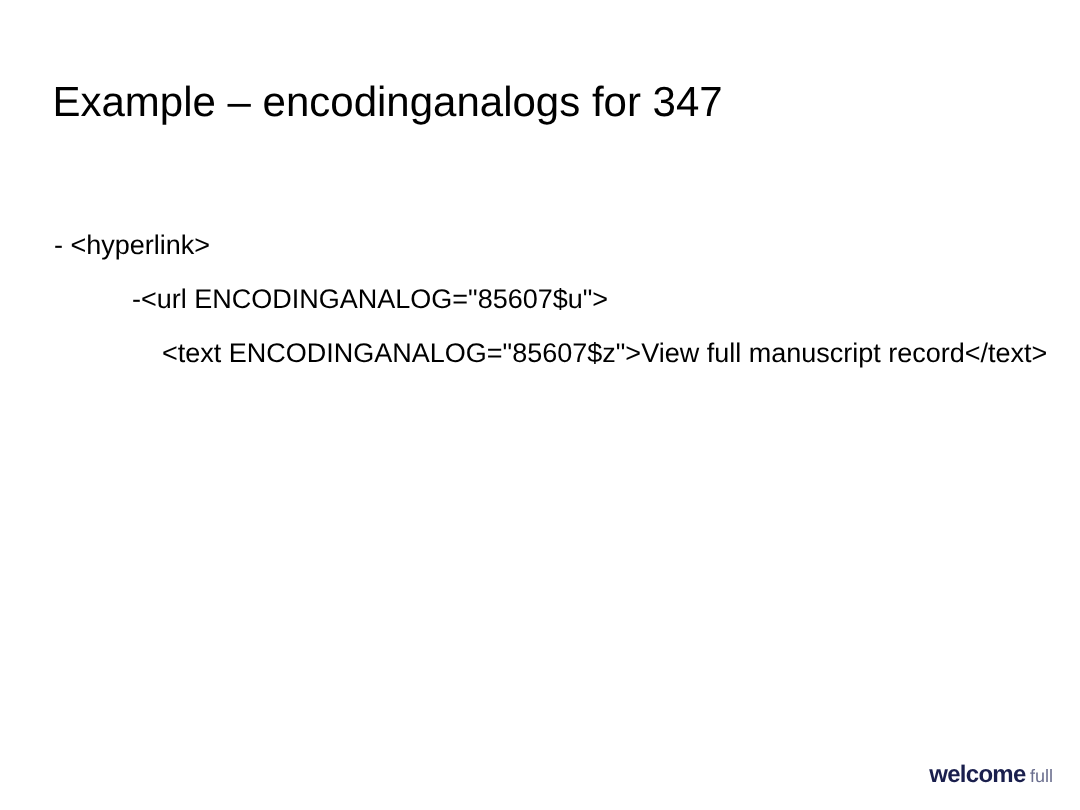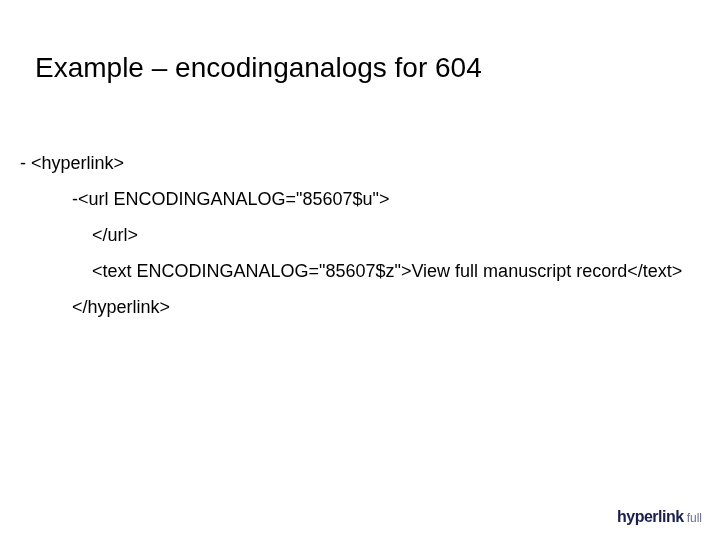--- a/index.html
+++ b/index.html
@@ -1,39 +1,37 @@
 <!DOCTYPE html>
 <html><head>
 <meta charset="utf-8">
 <style>
   * { margin: 0; padding: 0; box-sizing: border-box; }
   html, body { width: 720px; height: 540px; background: #fff; font-family: Arial, Helvetica, sans-serif; color: #000; overflow: hidden; }
   .slide { position: relative; width: 720px; height: 540px; }
   .title { position: absolute; top: 52px; left: 35px; font-size: 28px; font-weight: 400; letter-spacing: 0px; }
-  .body { position: absolute; top: 150px; left: 20px; right: 0; font-size: 18px; line-height: 1.55; }
+  .body { position: absolute; top: 150px; left: 36px; right: 0; font-size: 18px; line-height: 1.55; }
   .l0 { padding-left: 0px; }
   .l1 { padding-left: 52px; }
   .l2 { padding-left: 92px; }
   .l1b { padding-left: 72px; }
   .row { white-space: nowrap; margin-bottom: 8px; }
   .logo { position: absolute; right: 18px; bottom: 14px; display: flex; align-items: baseline; gap: 2px; }
   .logo-main { font-size: 16px; font-weight: 700; color: #1a1f4d; letter-spacing: -0.5px; }
   .logo-sub { font-size: 12px; font-weight: 400; color: #6a6e8e; margin-left: 1px; }
 </style>
 </head>
 <body>
 
 <div class="slide">
-  <div class="title">Example – encodinganalogs for 604</div>
+  <div class="title">Example – encodinganalogs for 347</div>
 
   <div class="body">
     <div class="row l0">- &lt;hyperlink&gt;</div>
     <div class="row l1">-&lt;url ENCODINGANALOG="85607$u"&gt;</div>
-    <div class="row l1b">&lt;/url&gt;</div>
     <div class="row l1b">&lt;text ENCODINGANALOG="85607$z"&gt;View full manuscript record&lt;/text&gt;</div>
-    <div class="row l1">&lt;/hyperlink&gt;</div>
   </div>
 
   <div class="logo">
-    <span class="logo-main">hyperlink</span>
+    <span class="logo-main">welcome</span>
       <span class="logo-sub">full</span>
   </div>
 </div>
 
 </body></html>

